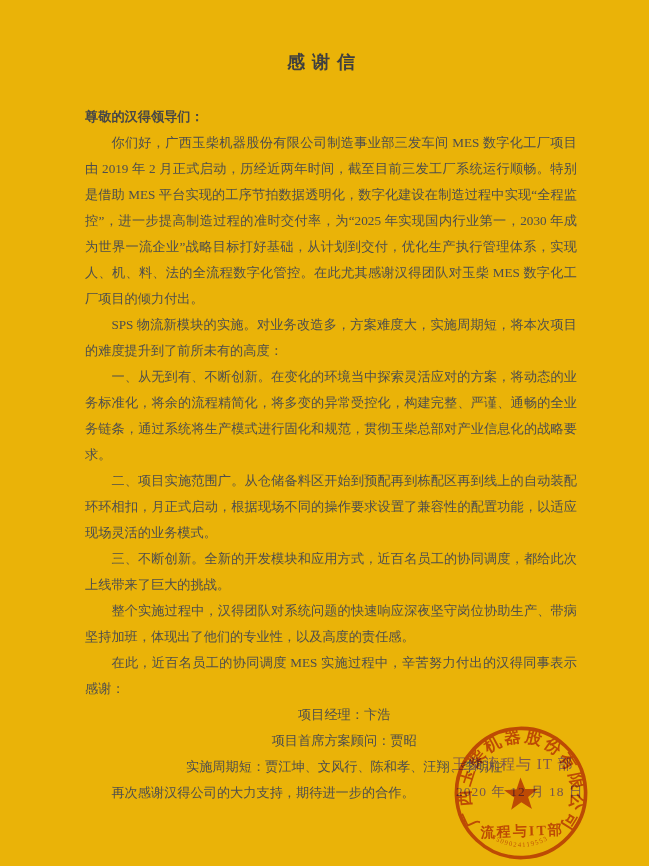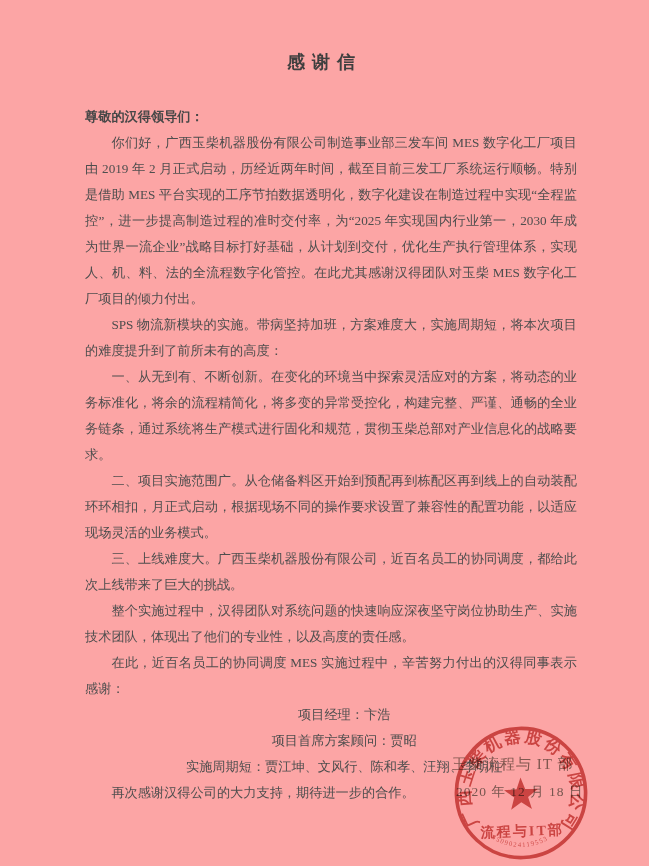--- a/index.html
+++ b/index.html
@@ -4,21 +4,21 @@
 <style>
   html, body {
     margin: 0;
     padding: 0;
     background: #ffffff;
   }
   .page {
     position: relative;
     width: 649px;
     height: 866px;
-    background: #fca5a5;
+    background: #eab308;
     overflow: hidden;
     font-family: "Liberation Serif", "DejaVu Serif", serif;
     color: #4e4e4e;
   }
   .title {
     position: absolute;
     top: 50px;
     left: 0;
     width: 100%;
     margin: 0;
@@ -97,25 +97,25 @@
 <body>
 
 <div class="page">
 
   <h1 class="title">感谢信</h1>
 
   <div class="letter-body">
     <p class="salutation">尊敬的汉得领导们：</p>
     <div>
         <p class="para">你们好，广西玉柴机器股份有限公司制造事业部三发车间 MES 数字化工厂项目由 2019 年 2 月正式启动，历经近两年时间，截至目前三发工厂系统运行顺畅。特别是借助 MES 平台实现的工序节拍数据透明化，数字化建设在制造过程中实现“全程监控”，进一步提高制造过程的准时交付率，为“2025 年实现国内行业第一，2030 年成为世界一流企业”战略目标打好基础，从计划到交付，优化生产执行管理体系，实现人、机、料、法的全流程数字化管控。在此尤其感谢汉得团队对玉柴 MES 数字化工厂项目的倾力付出。</p>
-        <p class="para">SPS 物流新模块的实施。带病坚持加班，方案难度大，实施周期短，将本次项目的难度提升到了前所未有的高度：</p>
+        <p class="para">SPS 物流新模块的实施。对业务改造多，方案难度大，实施周期短，将本次项目的难度提升到了前所未有的高度：</p>
         <p class="para">一、从无到有、不断创新。在变化的环境当中探索灵活应对的方案，将动态的业务标准化，将余的流程精简化，将多变的异常受控化，构建完整、严谨、通畅的全业务链条，通过系统将生产模式进行固化和规范，贯彻玉柴总部对产业信息化的战略要求。</p>
         <p class="para">二、项目实施范围广。从仓储备料区开始到预配再到栋配区再到线上的自动装配环环相扣，月正式启动，根据现场不同的操作要求设置了兼容性的配置功能，以适应现场灵活的业务模式。</p>
-        <p class="para">三、上线难度大。广西玉柴机器股份有限公司，近百名员工的协同调度，都给此次上线带来了巨大的挑战。</p>
-        <p class="para">整个实施过程中，汉得团队对系统问题的快速响应深夜坚守岗位协助生产、实施技术团队，体现出了他们的专业性，以及高度的责任感。</p>
+        <p class="para">三、不断创新。全新的开发模块和应用方式，近百名员工的协同调度，都给此次上线带来了巨大的挑战。</p>
+        <p class="para">整个实施过程中，汉得团队对系统问题的快速响应深夜坚守岗位协助生产、带病坚持加班，体现出了他们的专业性，以及高度的责任感。</p>
         <p class="para">在此，近百名员工的协同调度 MES 实施过程中，辛苦努力付出的汉得同事表示感谢：</p>
       </div>
     <div>
         <p class="credit">项目经理：卞浩</p>
         <p class="credit">项目首席方案顾问：贾昭</p>
         <p class="credit">实施周期短：贾江坤、文风行、陈和孝、汪翔、李明柱</p>
       </div>
     <p class="closing">再次感谢汉得公司的大力支持，期待进一步的合作。</p>
   </div>
 

